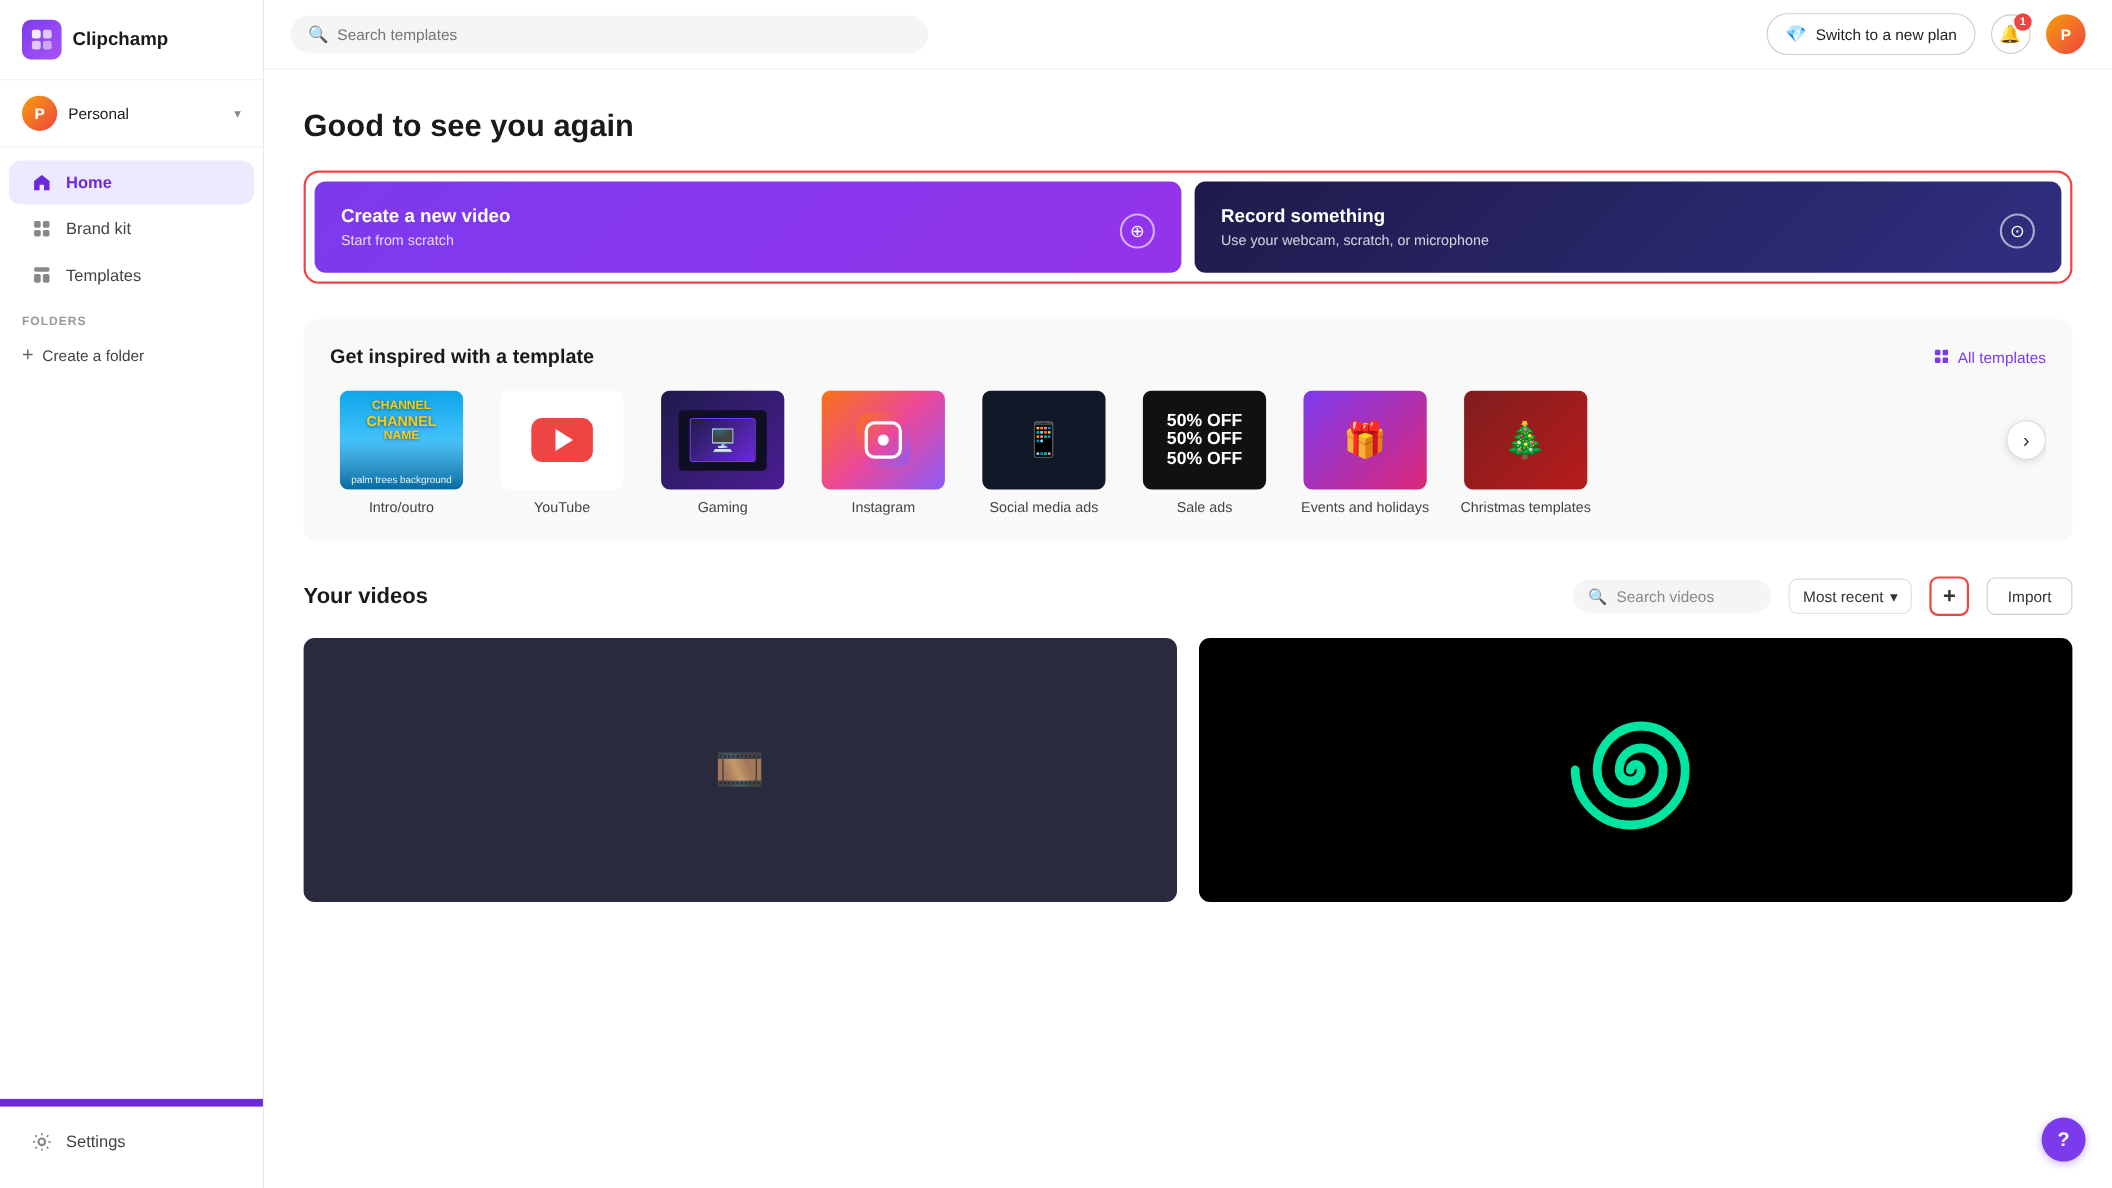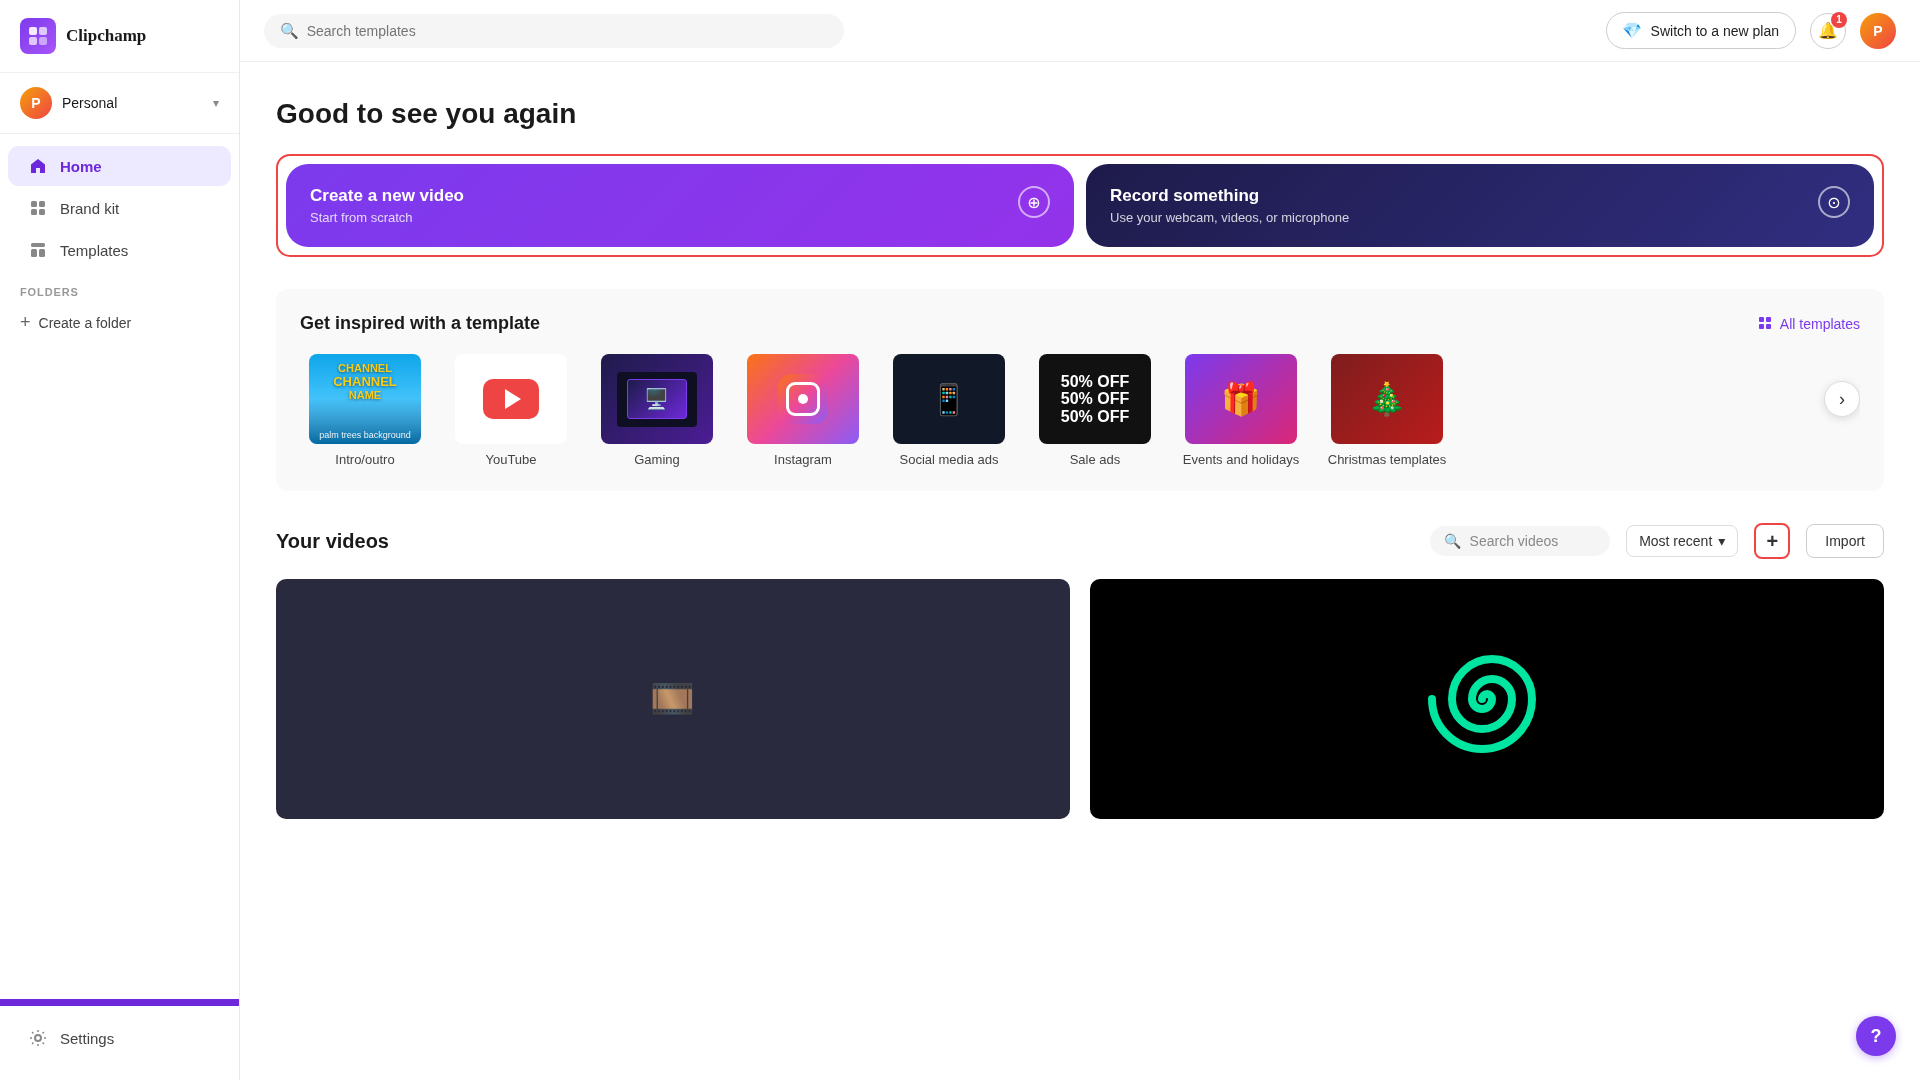--- a/index.html
+++ b/index.html
@@ -15,21 +15,20 @@
       flex-direction: column;
       padding: 0;
       height: 100%;
     }
     .sidebar-logo {
       display: flex;
       align-items: center;
       gap: 10px;
       padding: 18px 20px;
       border-bottom: 1px solid #f0f0f0;
-      font-family: Liberation Serif, serif;
     }
     .logo-icon {
       width: 36px;
       height: 36px;
       background: linear-gradient(135deg, #7c3aed, #a855f7);
       border-radius: 8px;
       display: flex;
       align-items: center;
       justify-content: center;
     }
@@ -225,24 +224,24 @@
       display: flex;
       gap: 12px;
       margin-bottom: 32px;
       border: 2.5px solid #ef4444;
       border-radius: 14px;
       padding: 8px;
       background: #fff;
     }
     .action-card {
       flex: 1;
-      border-radius: 22px;
+      border-radius: 10px;
       padding: 22px 24px;
       display: flex;
-      align-items: flex-start;
+      align-items: flex-end;
       justify-content: space-between;
       cursor: pointer;
       transition: opacity 0.15s;
     }
     .action-card-create {
       background: linear-gradient(135deg, #7c3aed, #9333ea);
     }
     .action-card-record {
       background: linear-gradient(135deg, #1e1b4b, #312e81);
     }
@@ -584,21 +583,21 @@
           <div class="action-card-title">Create a new video</div>
           <div class="action-card-subtitle">Start from scratch</div>
         </div>
         <div class="action-card-icon">
           <span>⊕</span>
         </div>
       </div>
       <div class="action-card action-card-record">
         <div class="action-card-content">
           <div class="action-card-title">Record something</div>
-          <div class="action-card-subtitle">Use your webcam, videos, or microphone</div>
+          <div class="action-card-subtitle">Use your webcam, scratch, or microphone</div>
         </div>
         <div class="action-card-icon">
           <span>⊙</span>
         </div>
       </div>
     </div>
 
     <div class="templates-section">
       <div class="templates-header">
         <span class="templates-header-title">Get inspired with a template</span>

